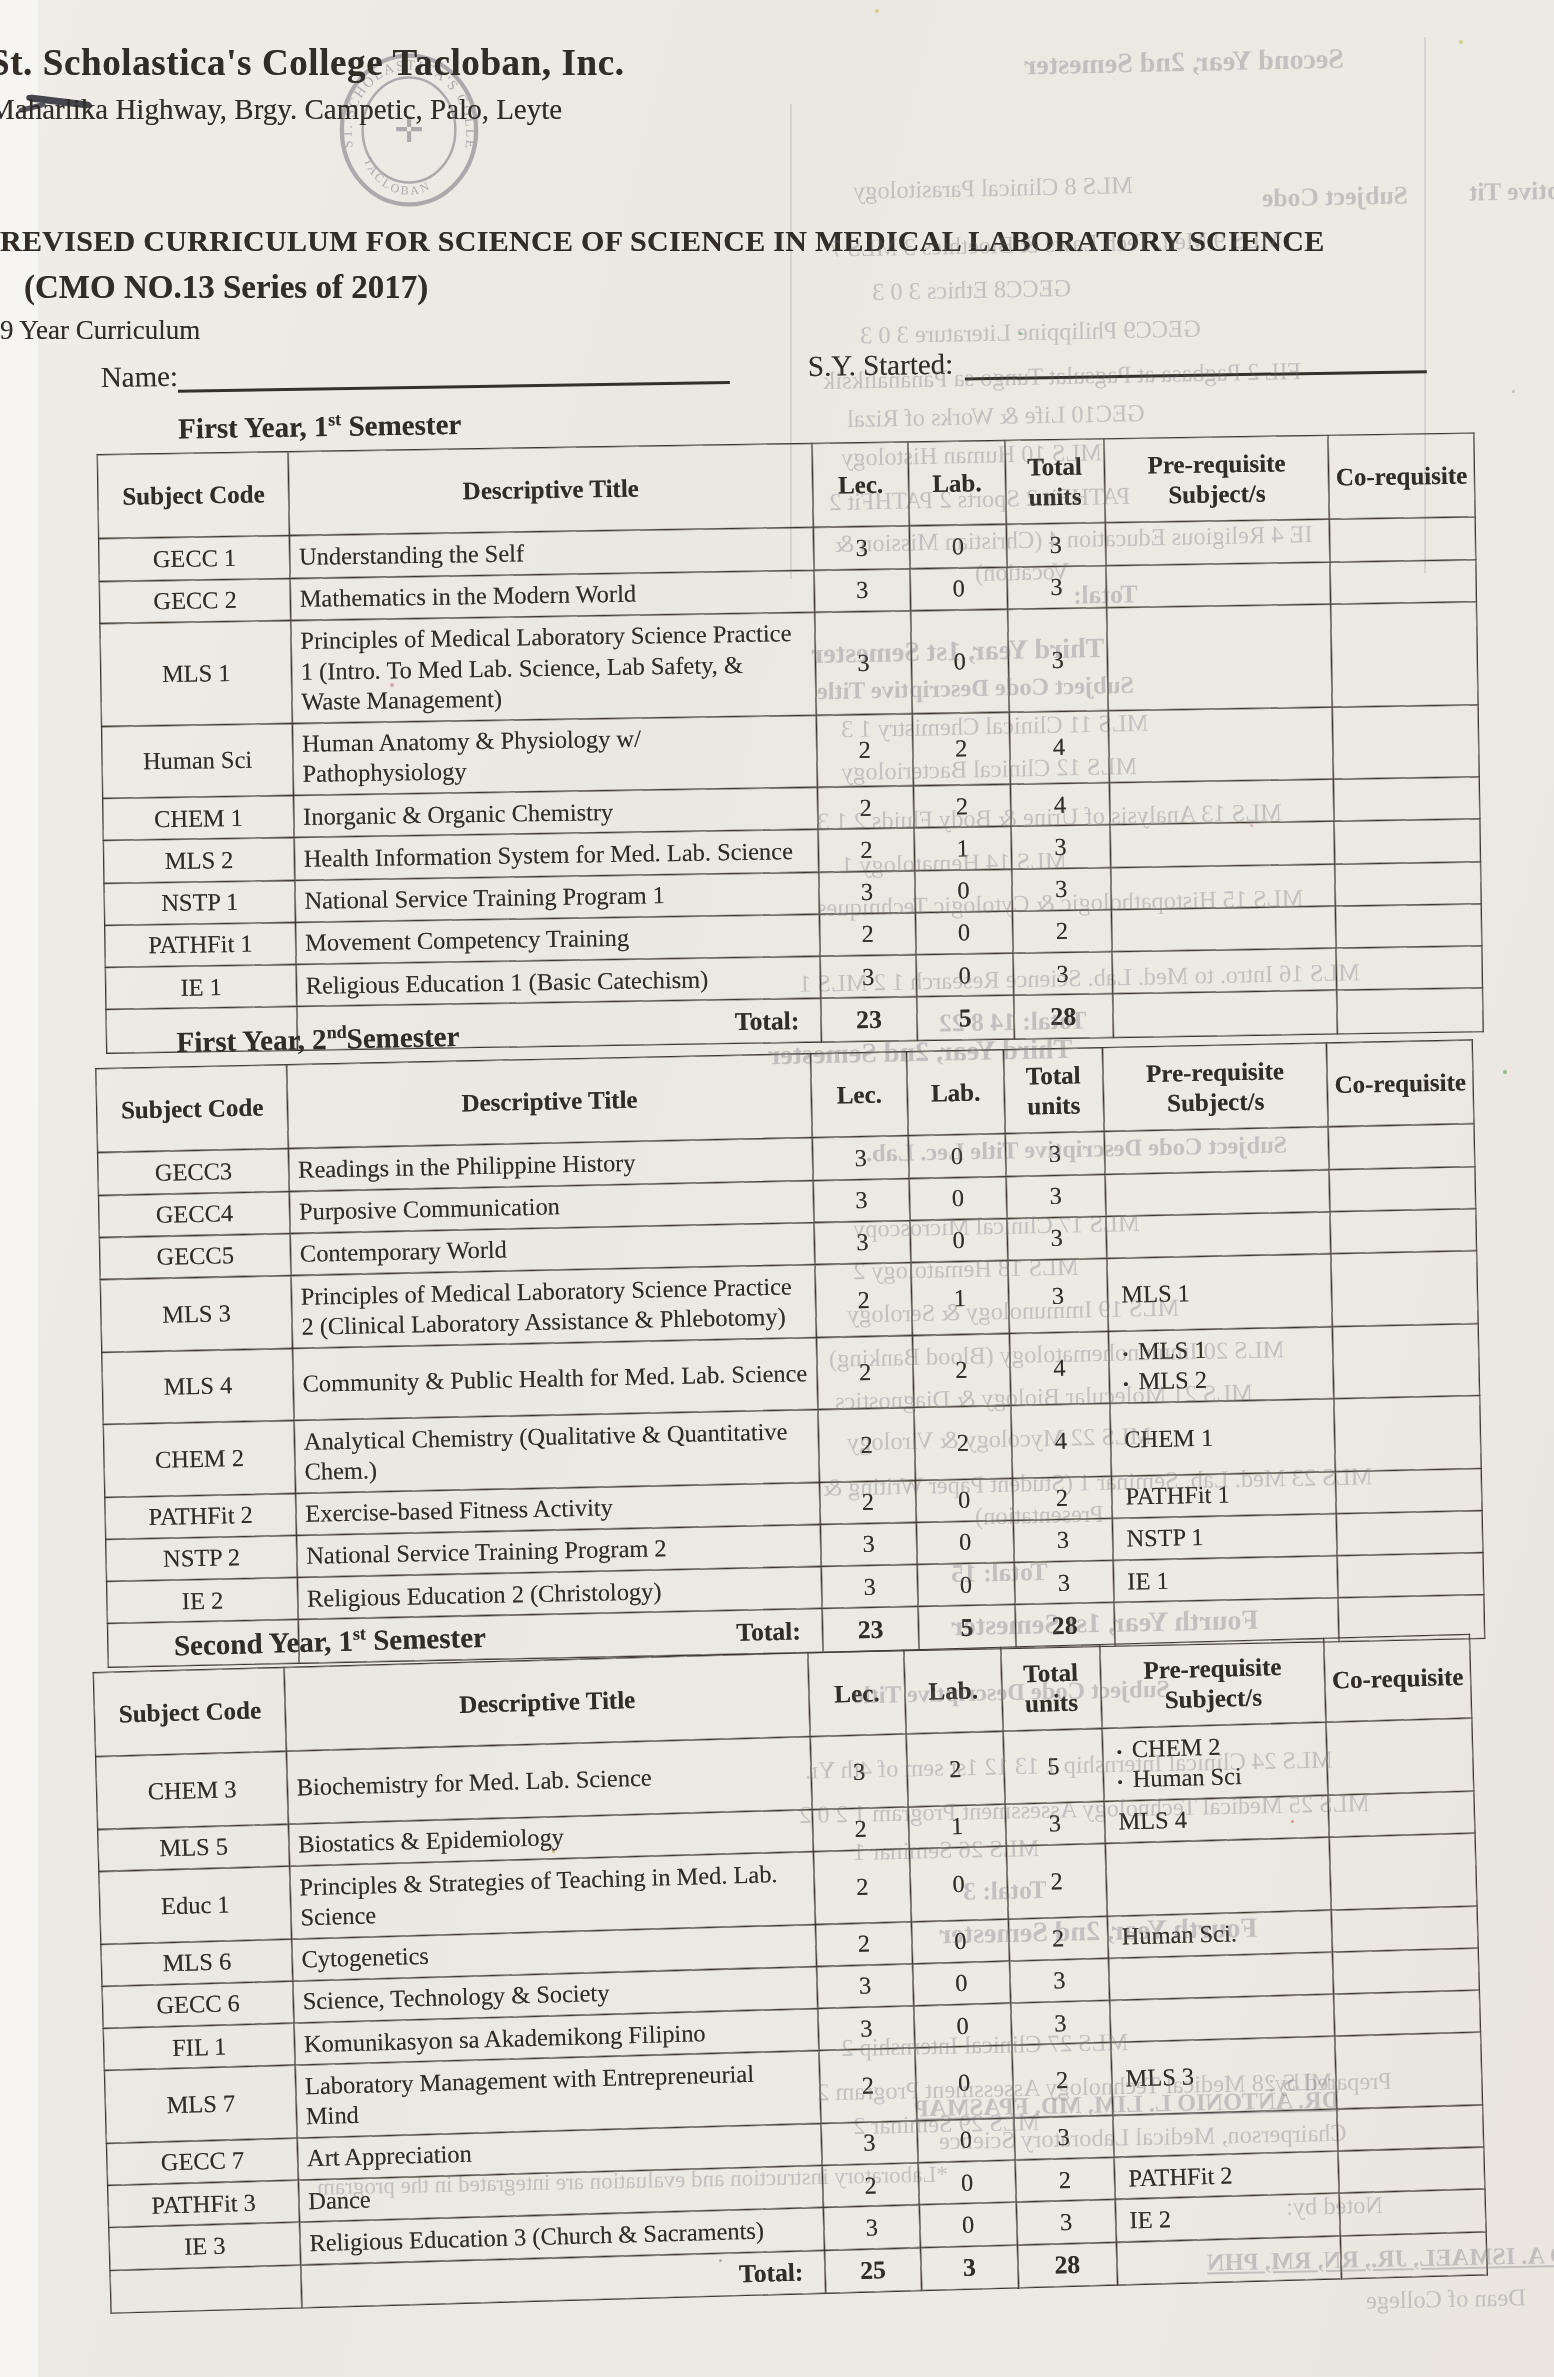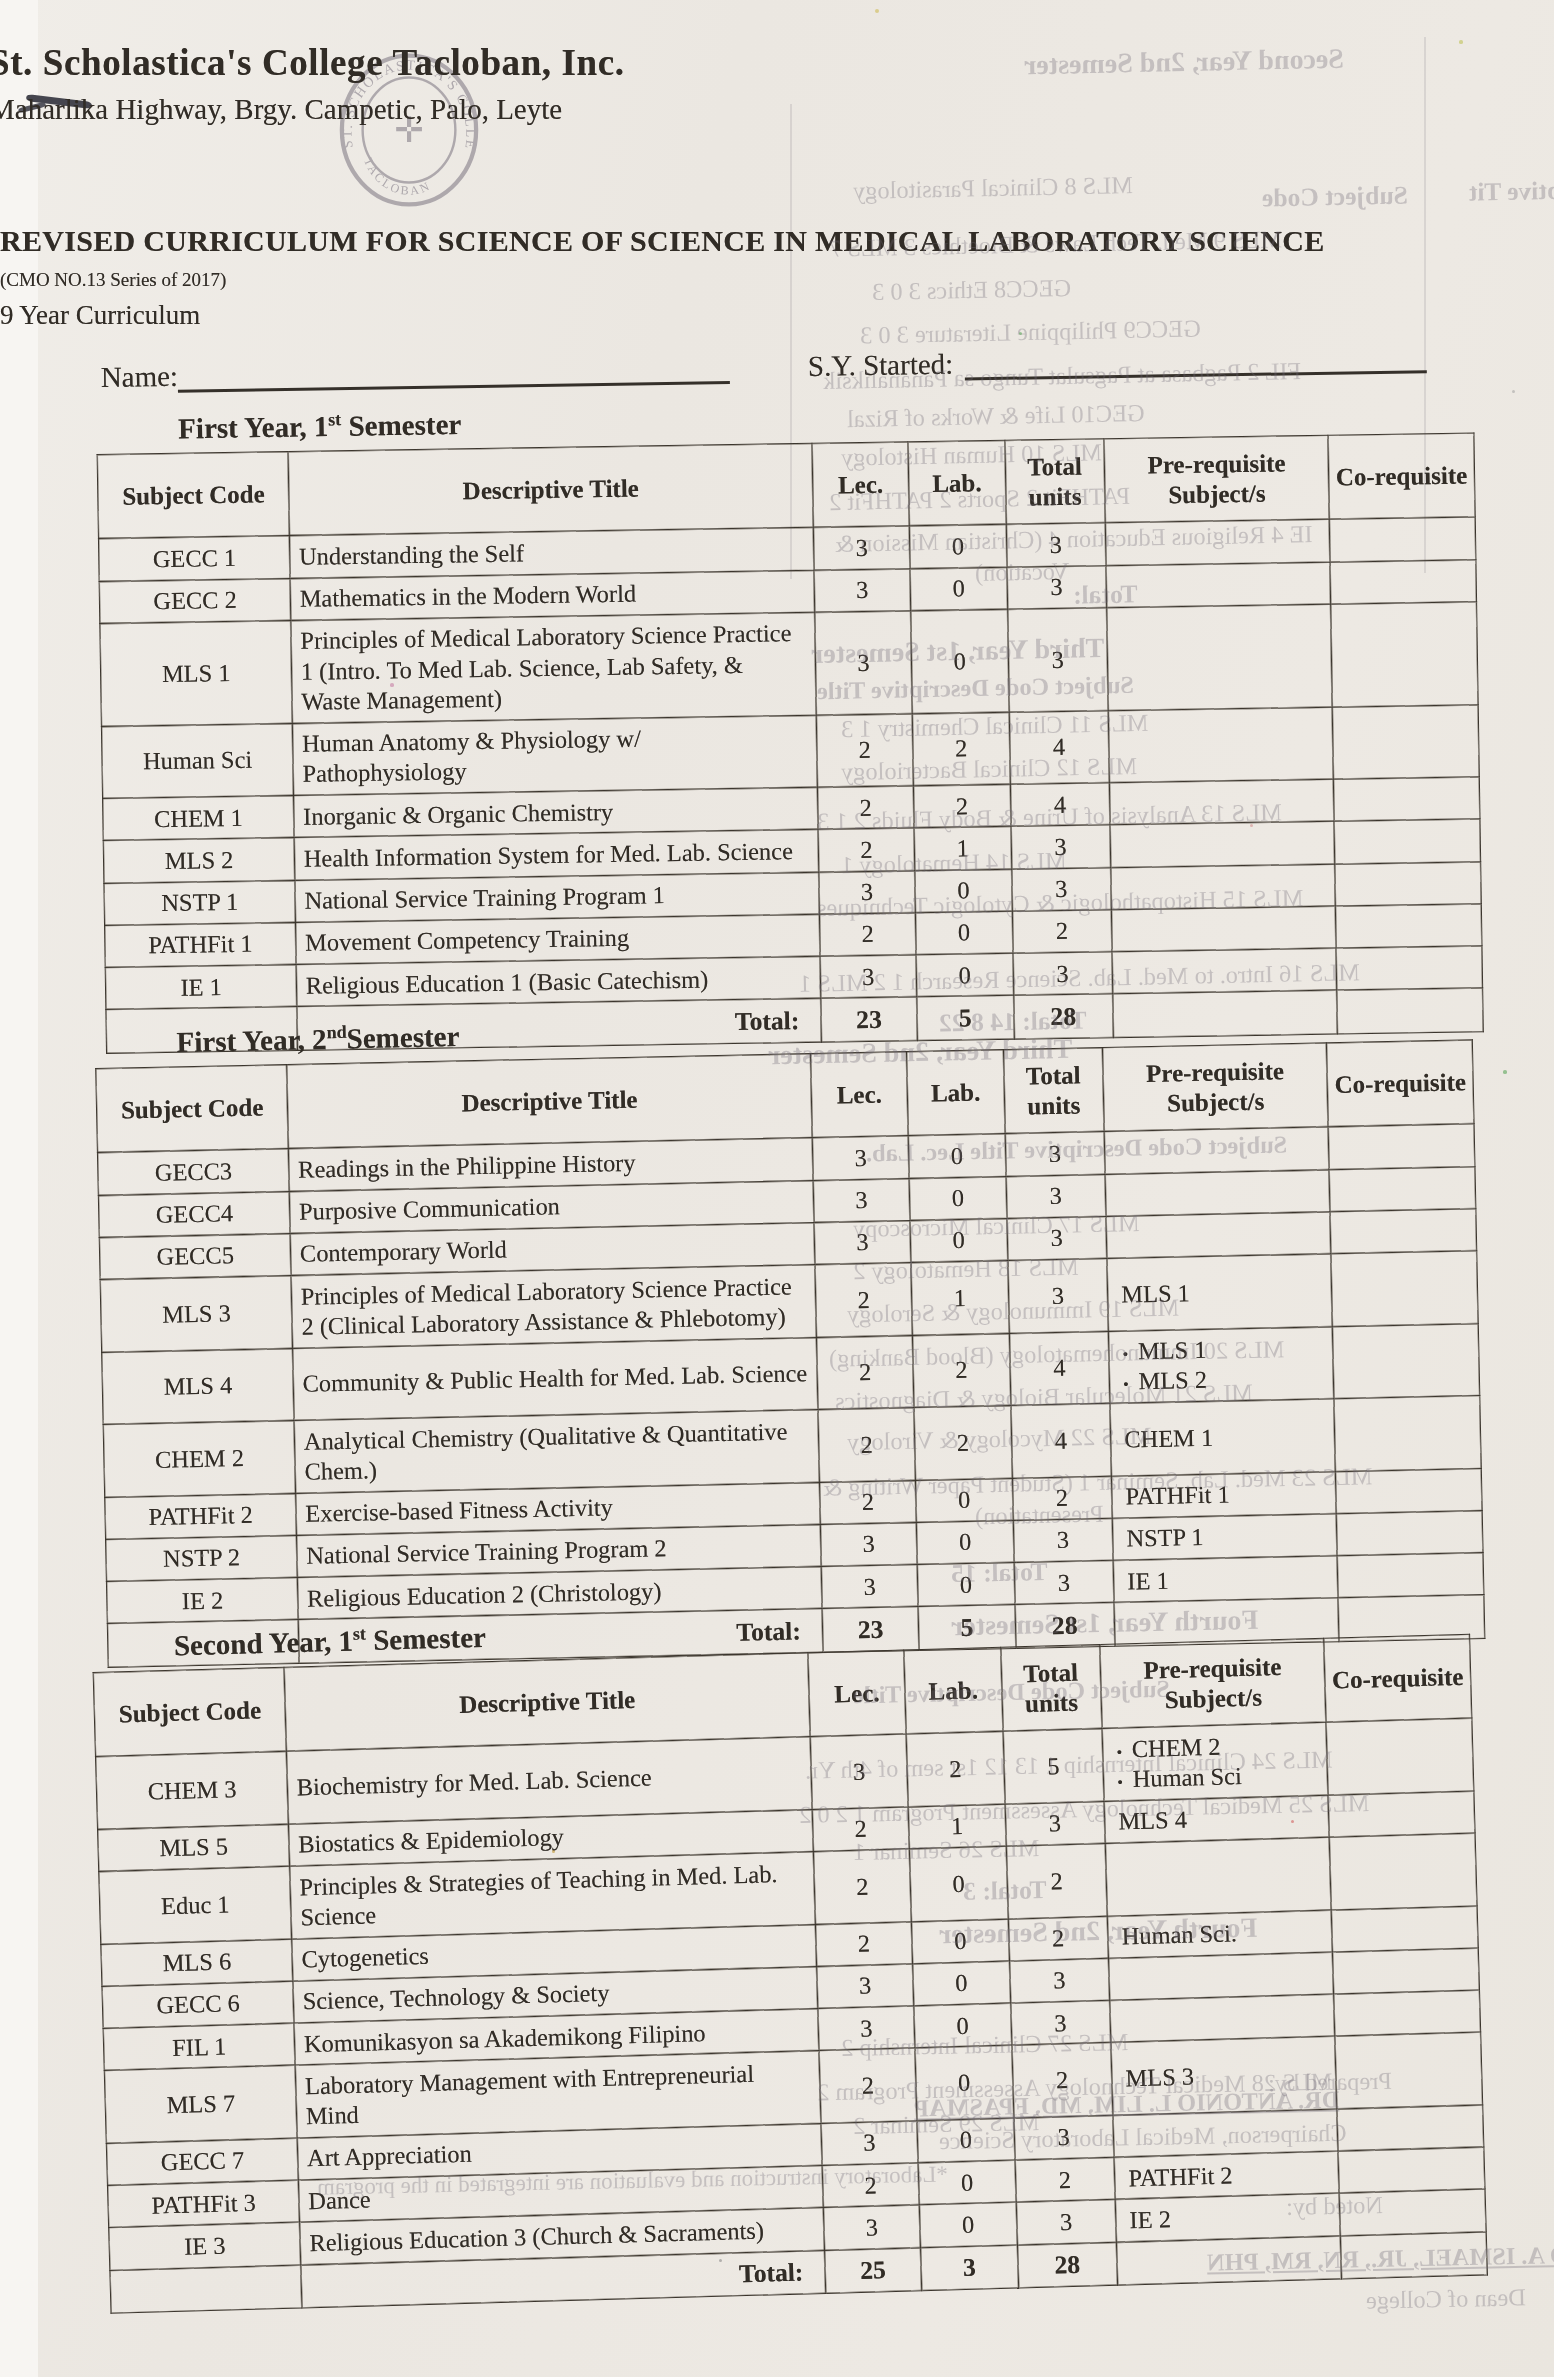--- a/index.html
+++ b/index.html
@@ -10,21 +10,21 @@
   }
   .edge-strip{position:absolute;left:0;top:0;width:38px;height:2377px;background:#f7f5f2;}
   .pen-stroke{position:absolute;left:25.6px;top:98px;width:66px;height:7.3px;background:#45454e;border-radius:6.1px/3px;transform:rotate(7deg);}
   .pen-stroke2{position:absolute;left:18.3px;top:105px;width:28px;height:4.9px;background:#55555e;border-radius:4.9px/2.4px;transform:rotate(-14deg);}
   .ink{text-shadow:0 0 0.6px rgba(49,44,38,.55);}
   
   .doc-header{position:absolute;left:0;top:41px;width:1398px;text-align:left;}
   .school-name{font-size:37px;font-weight:bold;letter-spacing:0.6px;transform:translateX(-11px);}
   .school-address{font-size:29px;margin-top:8.5px;transform:translateX(-11px);}
   .main-title{font-size:30px;font-weight:bold;margin-top:98px;letter-spacing:0.3px;}
-  .sub-title{font-size:19px;font-weight:normal;margin-top:11px;}
+  .sub-title{font-size:33px;font-weight:bold;margin-top:11px;padding-left:24px;}
   .line3{font-size:27px;margin-top:9.8px;}
   .line4{font-size:27px;margin-top:7.3px;}
   
   .seal{position:absolute;left:337px;top:50px;width:144px;height:160px;opacity:.55;}
   
   .name-row{position:absolute;left:101px;top:358px;width:1326px;display:flex;align-items:flex-end;transform:rotate(-0.9deg);transform-origin:0 100%;}
   .fill-label{font-size:29px;white-space:nowrap;}
   .name-underline{flex:0 0 552px;height:33px;border-bottom:3px solid #35302a;margin-right:78px;}
   .sy-underline{flex:1;height:33px;border-bottom:3px solid #35302a;margin-left:11px;}
   

